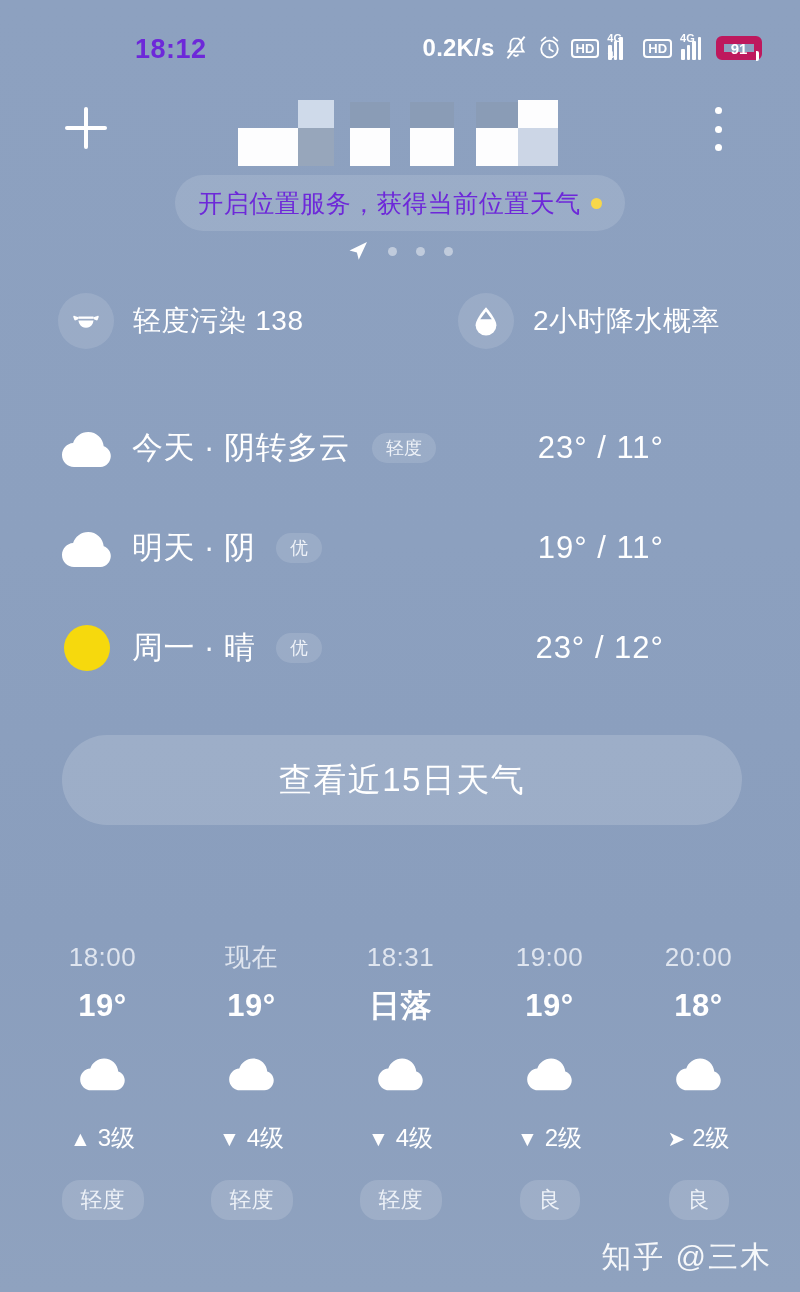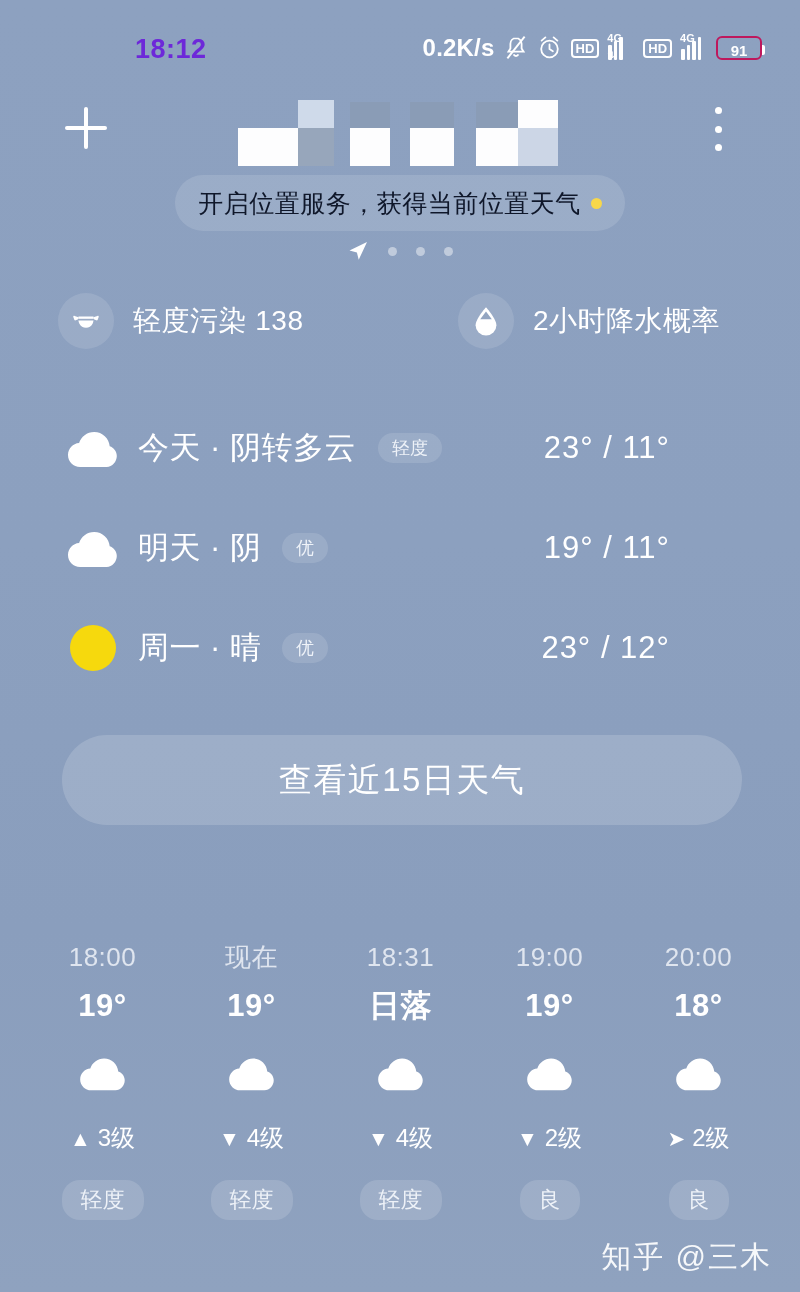--- a/index.html
+++ b/index.html
@@ -36,22 +36,22 @@
   .sig i:nth-child(1){ height:7px; }
   .sig i:nth-child(2){ height:11px; }
   .sig i:nth-child(3){ height:15px; }
   .sig i:nth-child(4){ height:19px; }
   .sig i:nth-child(5){ height:23px; }
   .sig .g4{
     position:absolute; left:-1px; top:-3px; font-size:11px; font-weight:700; line-height:1;
   }
   .sig .updn{ position:absolute; left:-1px; bottom:0px; font-size:9px; line-height:1; }
   .batt{
-    width:46px; height:24px; border:2px solid #be185d; border-radius:6px;
-    display:flex; align-items:flex-end; justify-content:center; position:relative;
+    width:46px; height:24px; border:8px solid #be185d; border-radius:6px;
+    display:flex; align-items:center; justify-content:center; position:relative;
   }
   .batt span{ font-size:15px; font-weight:700; line-height:1; }
   .batt:after{
     content:""; position:absolute; right:-5px; top:7px; width:3px; height:10px;
     background:#fff; border-radius:0 2px 2px 0;
   }
 
   
   .plus-btn{
     position:absolute; left:62px; top:104px; width:48px; height:48px;
@@ -73,21 +73,21 @@
     position:absolute; left:232px; top:100px; width:340px; height:66px;
   }
   .city-mosaic i{ position:absolute; display:block; }
 
   
   .loc-pill{
     position:absolute; left:175px; top:175px; width:450px; height:56px;
     background:rgba(255,255,255,.13); border-radius:28px;
     display:flex; align-items:center; justify-content:center; gap:10px;
   }
-  .loc-pill .txt{ font-size:25px; color:#0f172a; letter-spacing:.5px; }
+  .loc-pill .txt{ font-size:25px; color:#6d28d9; letter-spacing:.5px; }
   .loc-dot{ width:11px; height:11px; border-radius:50%; background:#f7d74a; display:block; }
 
   
   .pager{
     position:absolute; left:0; top:240px; width:800px;
     display:flex; align-items:center; justify-content:center; gap:19px;
   }
   .pager .loc-arrow{ width:22px; height:22px; display:block; }
   .pager i{ width:9px; height:9px; border-radius:50%; background:rgba(255,255,255,.45); display:block; }
 
@@ -97,21 +97,21 @@
   .info-item.aqi{ left:58px;justify-content:center; }
   .info-item.precip{ left:458px; }
   .info-circle{
     width:56px; height:56px; border-radius:50%;
     background:rgba(255,255,255,.12);
     display:flex; align-items:center; justify-content:center;
   }
   .info-label{ font-size:28px; color:#fff; letter-spacing:.5px; white-space:nowrap; }
 
   
-  .daily{ position:absolute; left:6px; top:398px; width:712px; }
+  .daily{ position:absolute; left:0; top:398px; width:712px; }
   .day-row{
     position:relative; height:100px; display:flex; align-items:center;
   }
   .day-icon{ position:absolute; left:58px; width:58px; height:58px; display:flex; align-items:center; justify-content:center; }
   .day-text{ position:absolute; left:132px; font-size:31px; letter-spacing:.5px; white-space:nowrap; }
   .day-badge{
     position:absolute;
     background:rgba(255,255,255,.13); border-radius:16px;
     font-size:18px; color:#eef2f8; padding:6px 14px; line-height:1; white-space:nowrap;
   }

